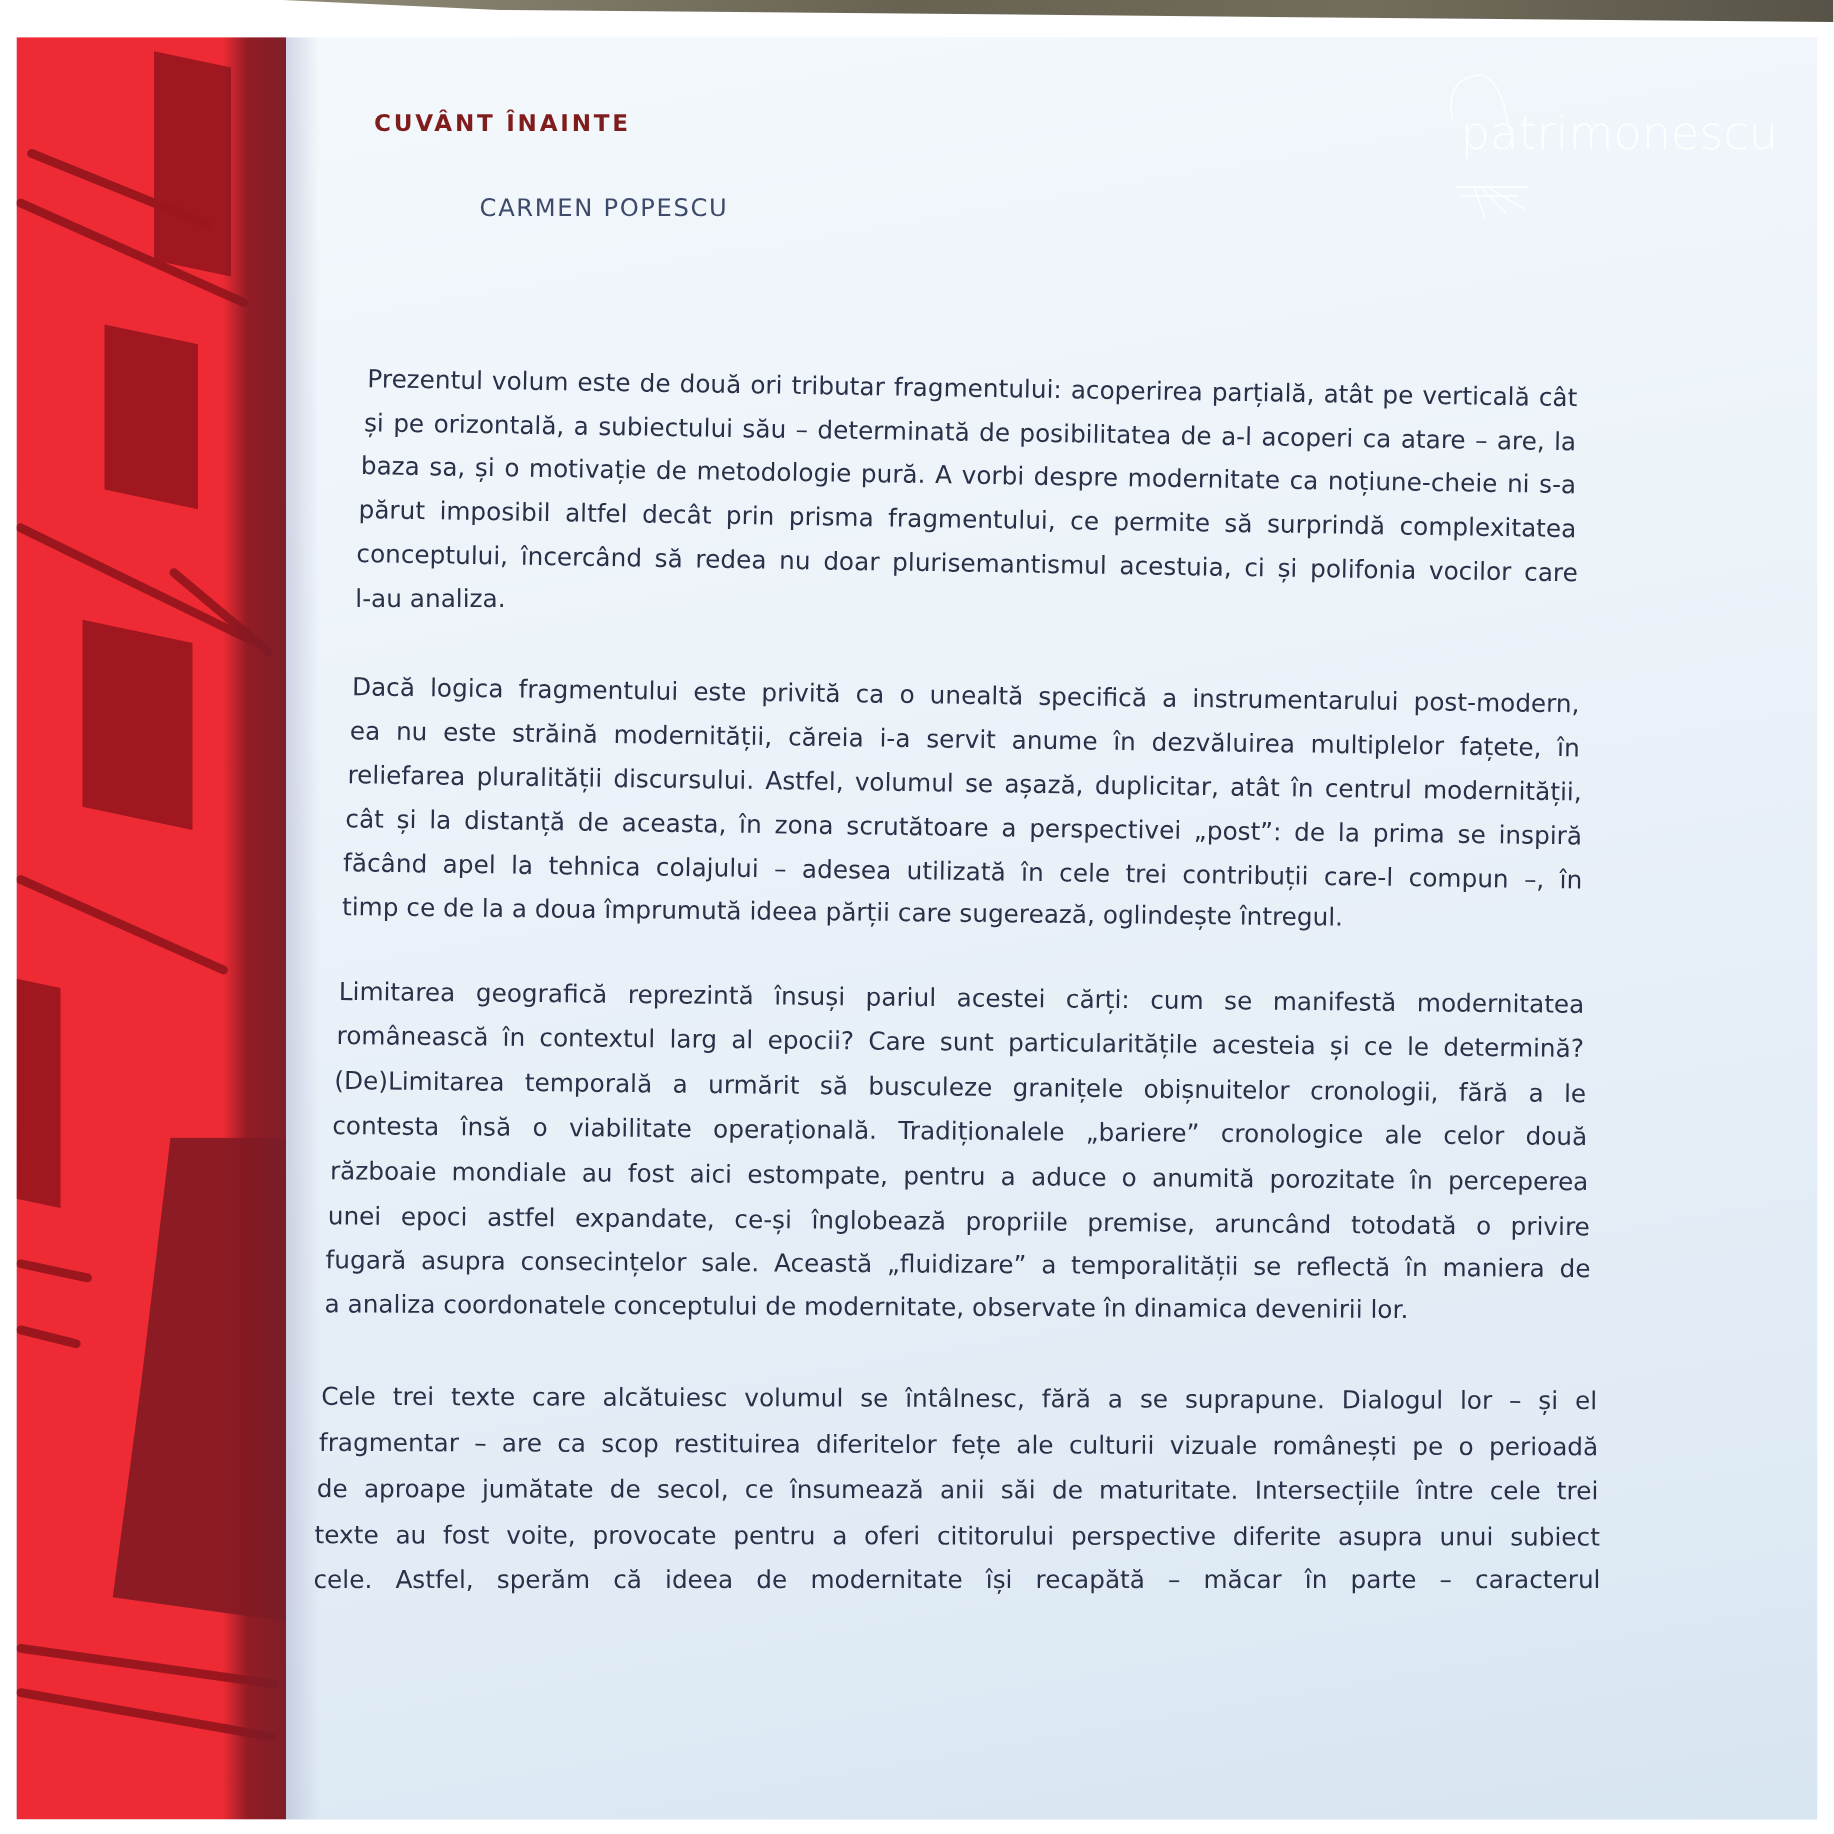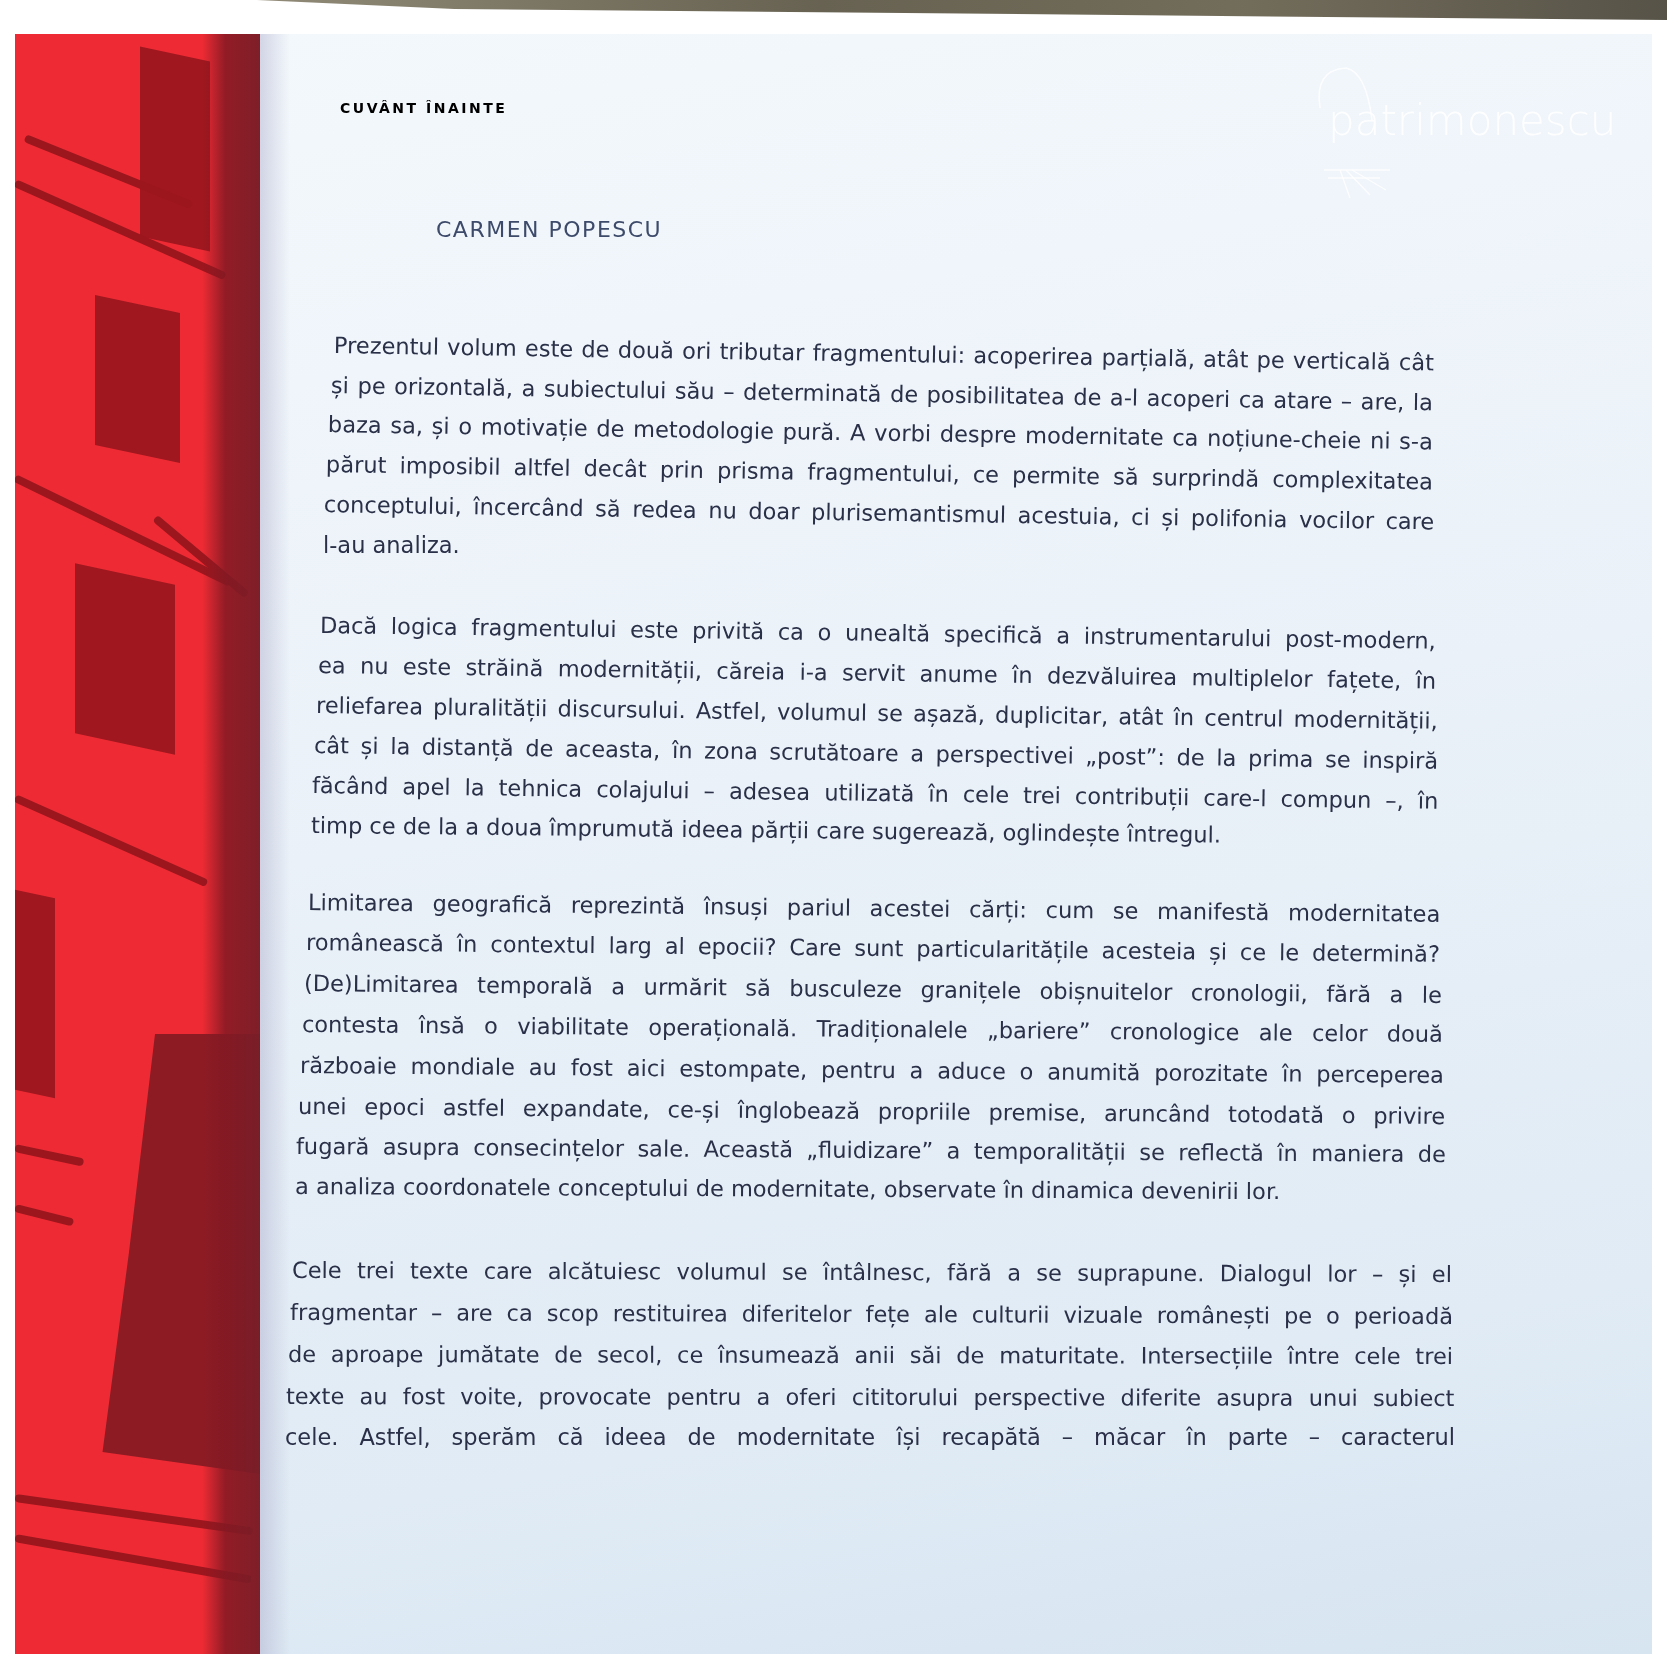--- a/index.html
+++ b/index.html
@@ -119,34 +119,33 @@
     .watermark svg {
       position: absolute;
       left: 0;
       top: 0;
     }
     .chapter-title {
       position: absolute;
       left: 340px;
       top: 100px;
       font-family: "DejaVu Sans", sans-serif;
-      font-size: 14px;
+      font-size: 21px;
       font-weight: bold;
       letter-spacing: 2.5px;
-      color: #000000;
+      color: #7f1d1d;
     }
     .author {
       position: absolute;
       left: 436px;
       top: 177px;
       font-family: "DejaVu Sans", sans-serif;
       font-size: 22px;
       letter-spacing: 1.5px;
       color: #3d4a6a;
-      margin-top: 40px;
     }
     .body-text {
       position: absolute;
       left: 0;
       top: 0;
       color: #2a3048;
       font-family: "DejaVu Sans", sans-serif;
     }
     .line {
       position: absolute;

